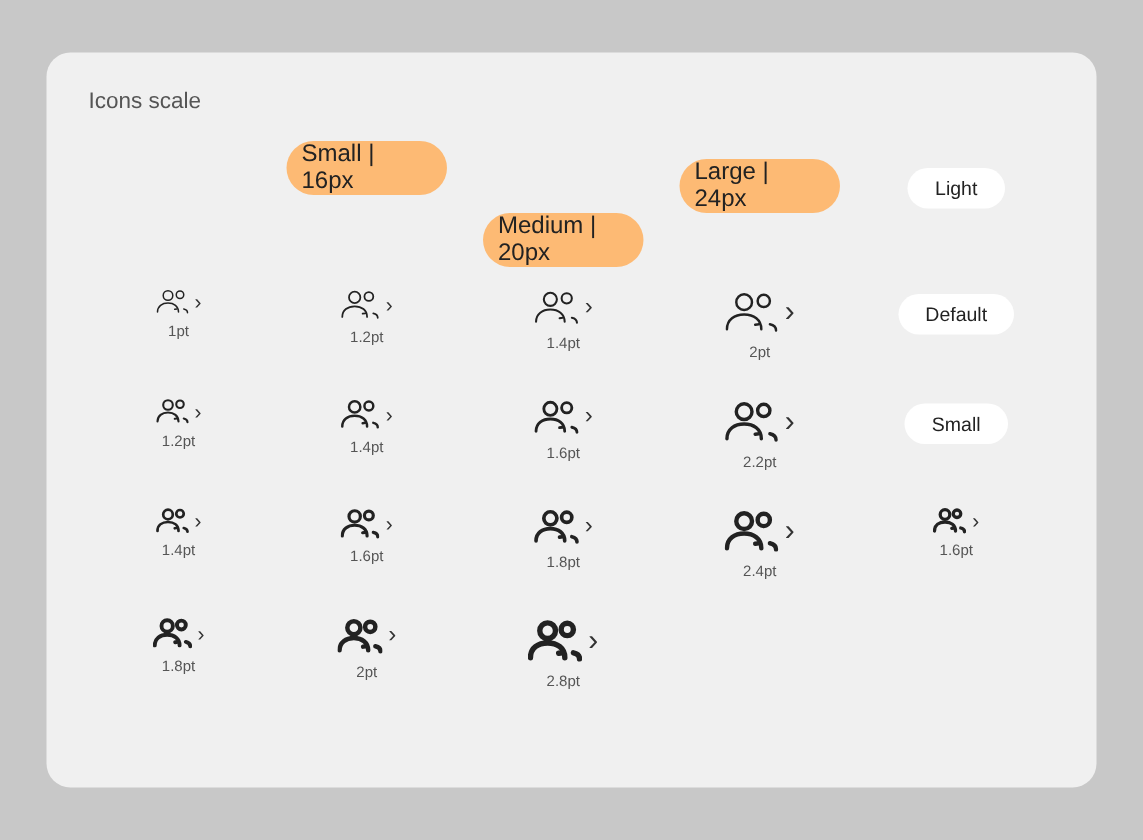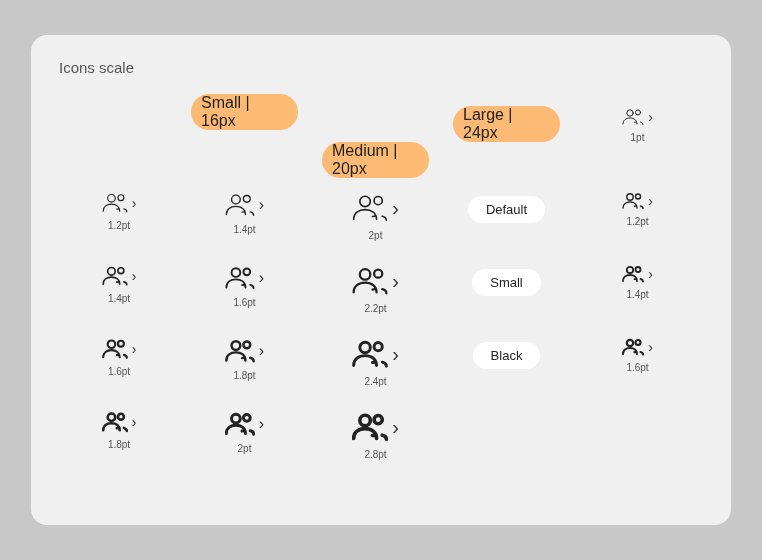--- a/index.html
+++ b/index.html
@@ -103,20 +103,23 @@
     <div style="display:flex;justify-content:center;padding:0 6px;">
       <div class="header-cell">Small | 16px</div>
     </div>
     <div style="display:flex;justify-content:center;padding:0 6px;margin-top:48px;">
       <div class="header-cell">Medium | 20px</div>
     </div>
     <div style="display:flex;padding:12px 6px;">
       <div class="header-cell">Large | 24px</div>
     </div>
 
+    <div class="row-label">
+      <span>Light</span>
+    </div>
     <div class="icon-cell">
       <div class="icon-row">
         <span class="icon-group">
           <svg width="22" height="18" viewBox="0 0 22 18" fill="none" stroke="#222" stroke-width="1" stroke-linecap="round" stroke-linejoin="round">
             <circle cx="8" cy="5" r="3.2"></circle>
             <path d="M1 16c0-3.9 3.1-6 7-6s7 2.1 7 6"></path>
             <circle cx="16" cy="4.5" r="2.5"></circle>
             <path d="M18.5 14c1.4 0.3 2.5 1.1 2.5 2.5"></path>
             <path d="M14 14c-0.5 0-1 0.1-1.5 0.2"></path>
           </svg>
@@ -292,23 +295,20 @@
             <circle cx="16" cy="4.5" r="2.5"></circle>
             <path d="M18.5 14c1.4 0.3 2.5 1.1 2.5 2.5"></path>
             <path d="M14 14c-0.5 0-1 0.1-1.5 0.2"></path>
           </svg>
         </span>
         <span class="chevron" style="font-size:20px;">›</span>
       </div>
       <div class="pt-label">2.4pt</div>
     </div>
 
-    <div class="row-label">
-      <span>Black</span>
-    </div>
     <div class="icon-cell">
       <div class="icon-row">
         <span class="icon-group">
           <svg width="22" height="18" viewBox="0 0 22 18" fill="none" stroke="#222" stroke-width="2.2" stroke-linecap="round" stroke-linejoin="round">
             <circle cx="8" cy="5" r="3.2"></circle>
             <path d="M1 16c0-3.9 3.1-6 7-6s7 2.1 7 6"></path>
             <circle cx="16" cy="4.5" r="2.5"></circle>
             <path d="M18.5 14c1.4 0.3 2.5 1.1 2.5 2.5"></path>
             <path d="M14 14c-0.5 0-1 0.1-1.5 0.2"></path>
           </svg>

